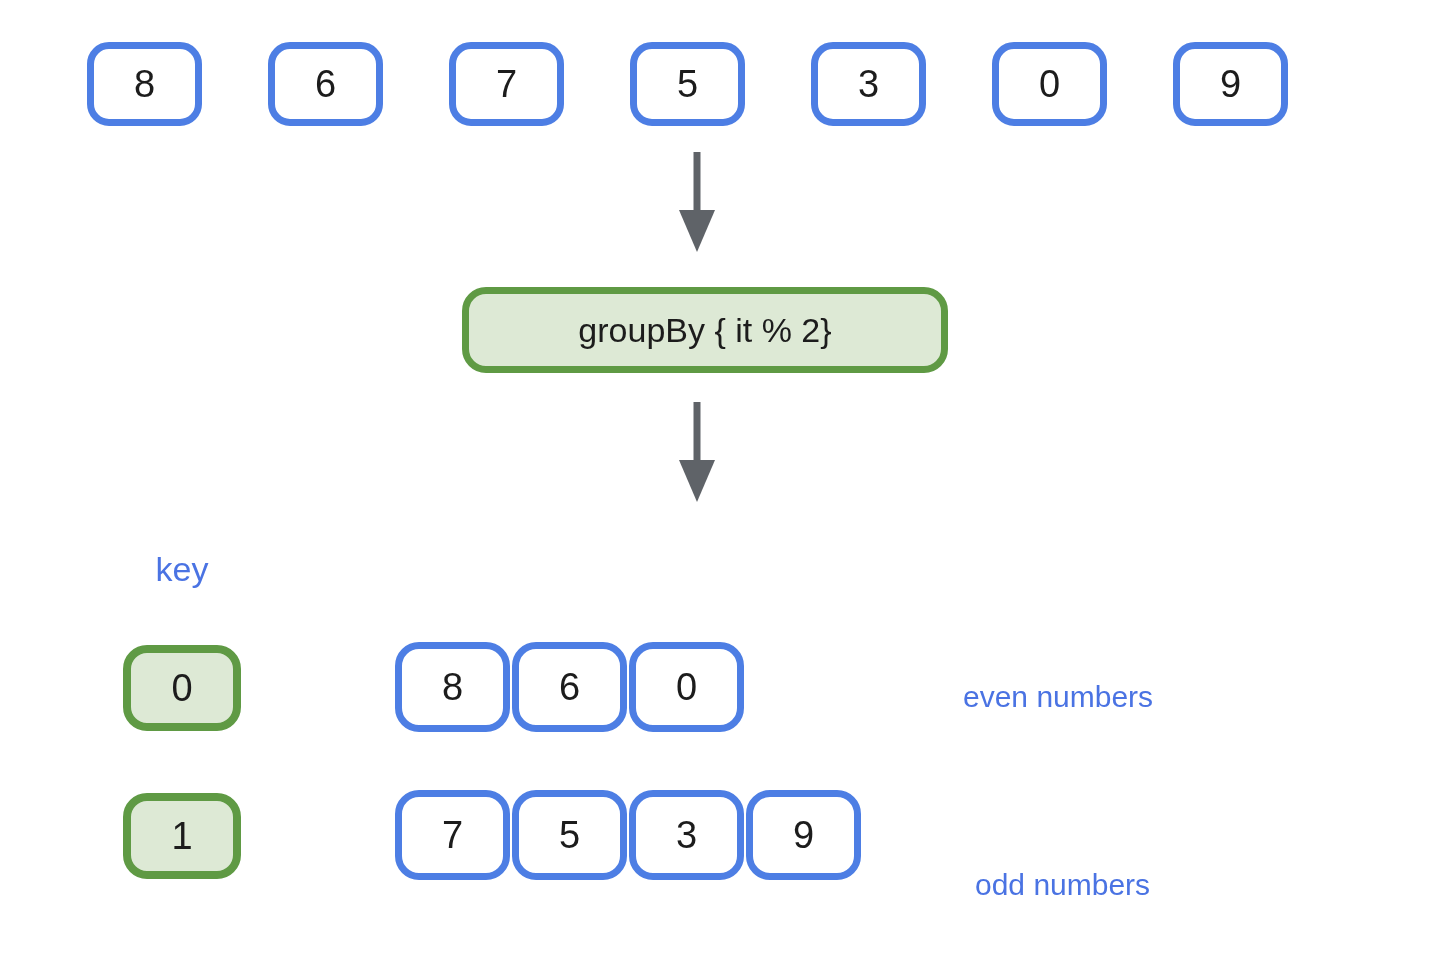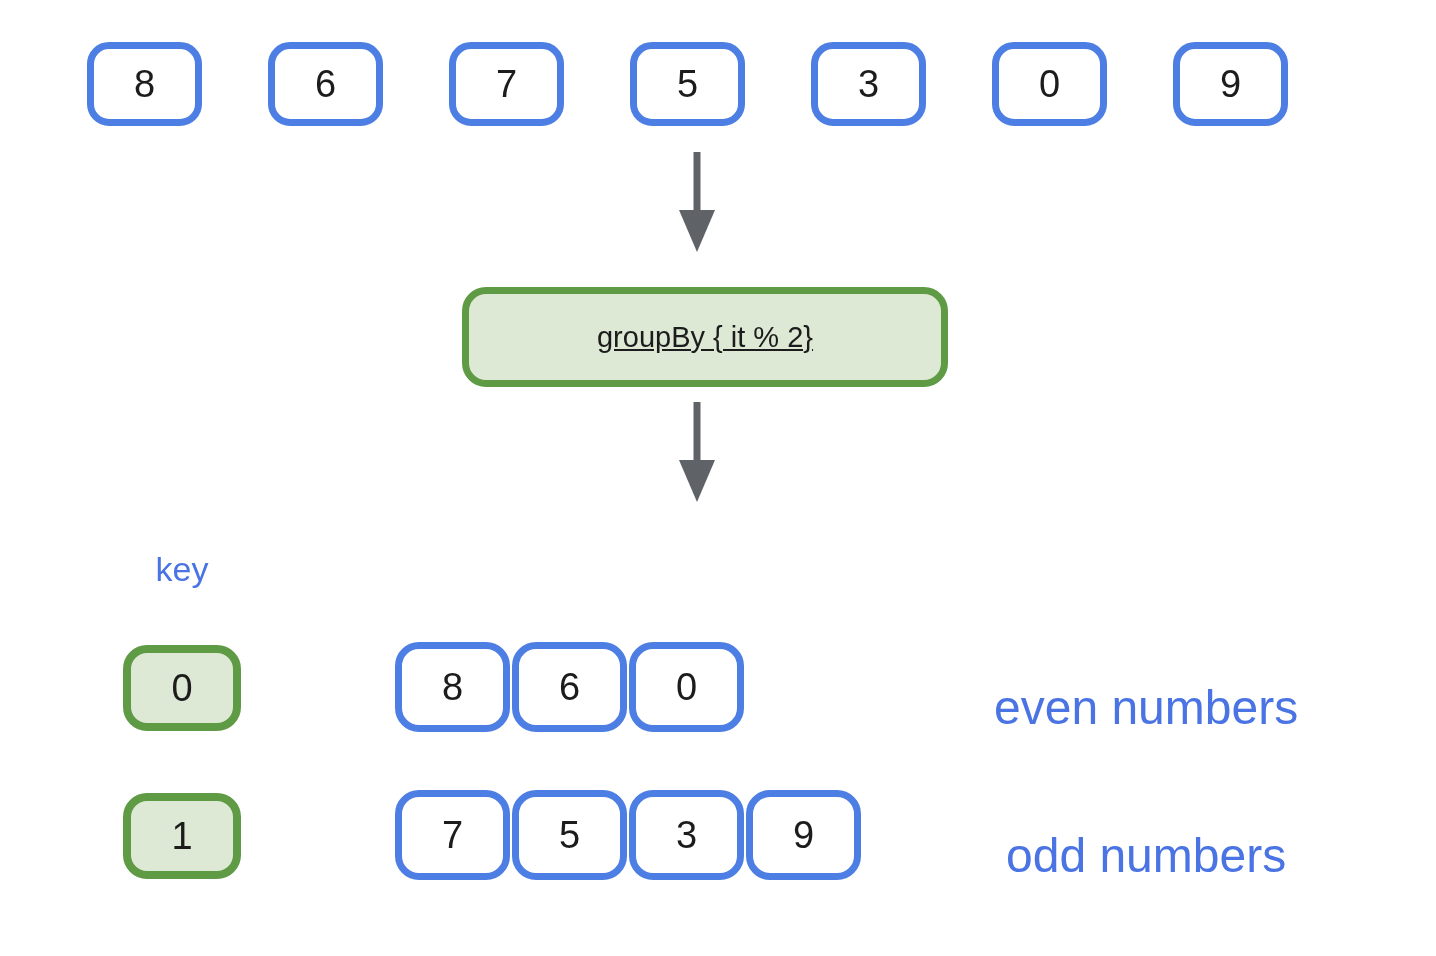--- a/index.html
+++ b/index.html
@@ -57,31 +57,30 @@
 
   .arrow-svg { position: absolute; left: 677px; width: 40px; height: 104px; }
   .arrow-1 { top: 150px; }
   .arrow-2 { top: 400px; }
 
   .op-box {
     position: absolute;
     left: 462px;
     top: 287px;
     width: 486px;
-    height: 100px;
+    height: 86px;
     border: 7px solid var(--green);
     background: var(--green_fill);
     border-radius: 24px;
     display: flex;
     align-items: center;
     justify-content: center;
-    font-size: 29px;
+    font-size: 34px;
     font-weight: 500;
     color: var(--ink);
-    text-decoration: underline;
   }
 
   .col-label {
     position: absolute;
     top: 550px;
     font-size: 34px;
     color: var(--blue_text);
     text-align: center;
   }
   .col-label.key { left: 123px; width: 118px; }
@@ -96,27 +95,26 @@
     left: 395px;
     display: flex;
     gap: 2px;
   }
   .value-row.even { top: 642px; }
   .value-row.odd  { top: 790px; }
   .value-row .box.blue { height: 90px; border-radius: 24px; }
 
   .group-label {
     position: absolute;
-    font-size: 48px;
+    font-size: 30px;
     color: var(--blue_text);
     white-space: nowrap;
-    margin-left: 31px;
   }
   .group-label.even { left: 963px; top: 680px; }
-  .group-label.odd  { left: 975px; top: 828px; }
+  .group-label.odd  { left: 975px; top: 868px; }
 </style>
 </head>
 <body>
 
 <div class="stage">
 
   <div class="input-row">
     <div class="box blue">8</div>
     <div class="box blue">6</div>
     <div class="box blue">7</div>

